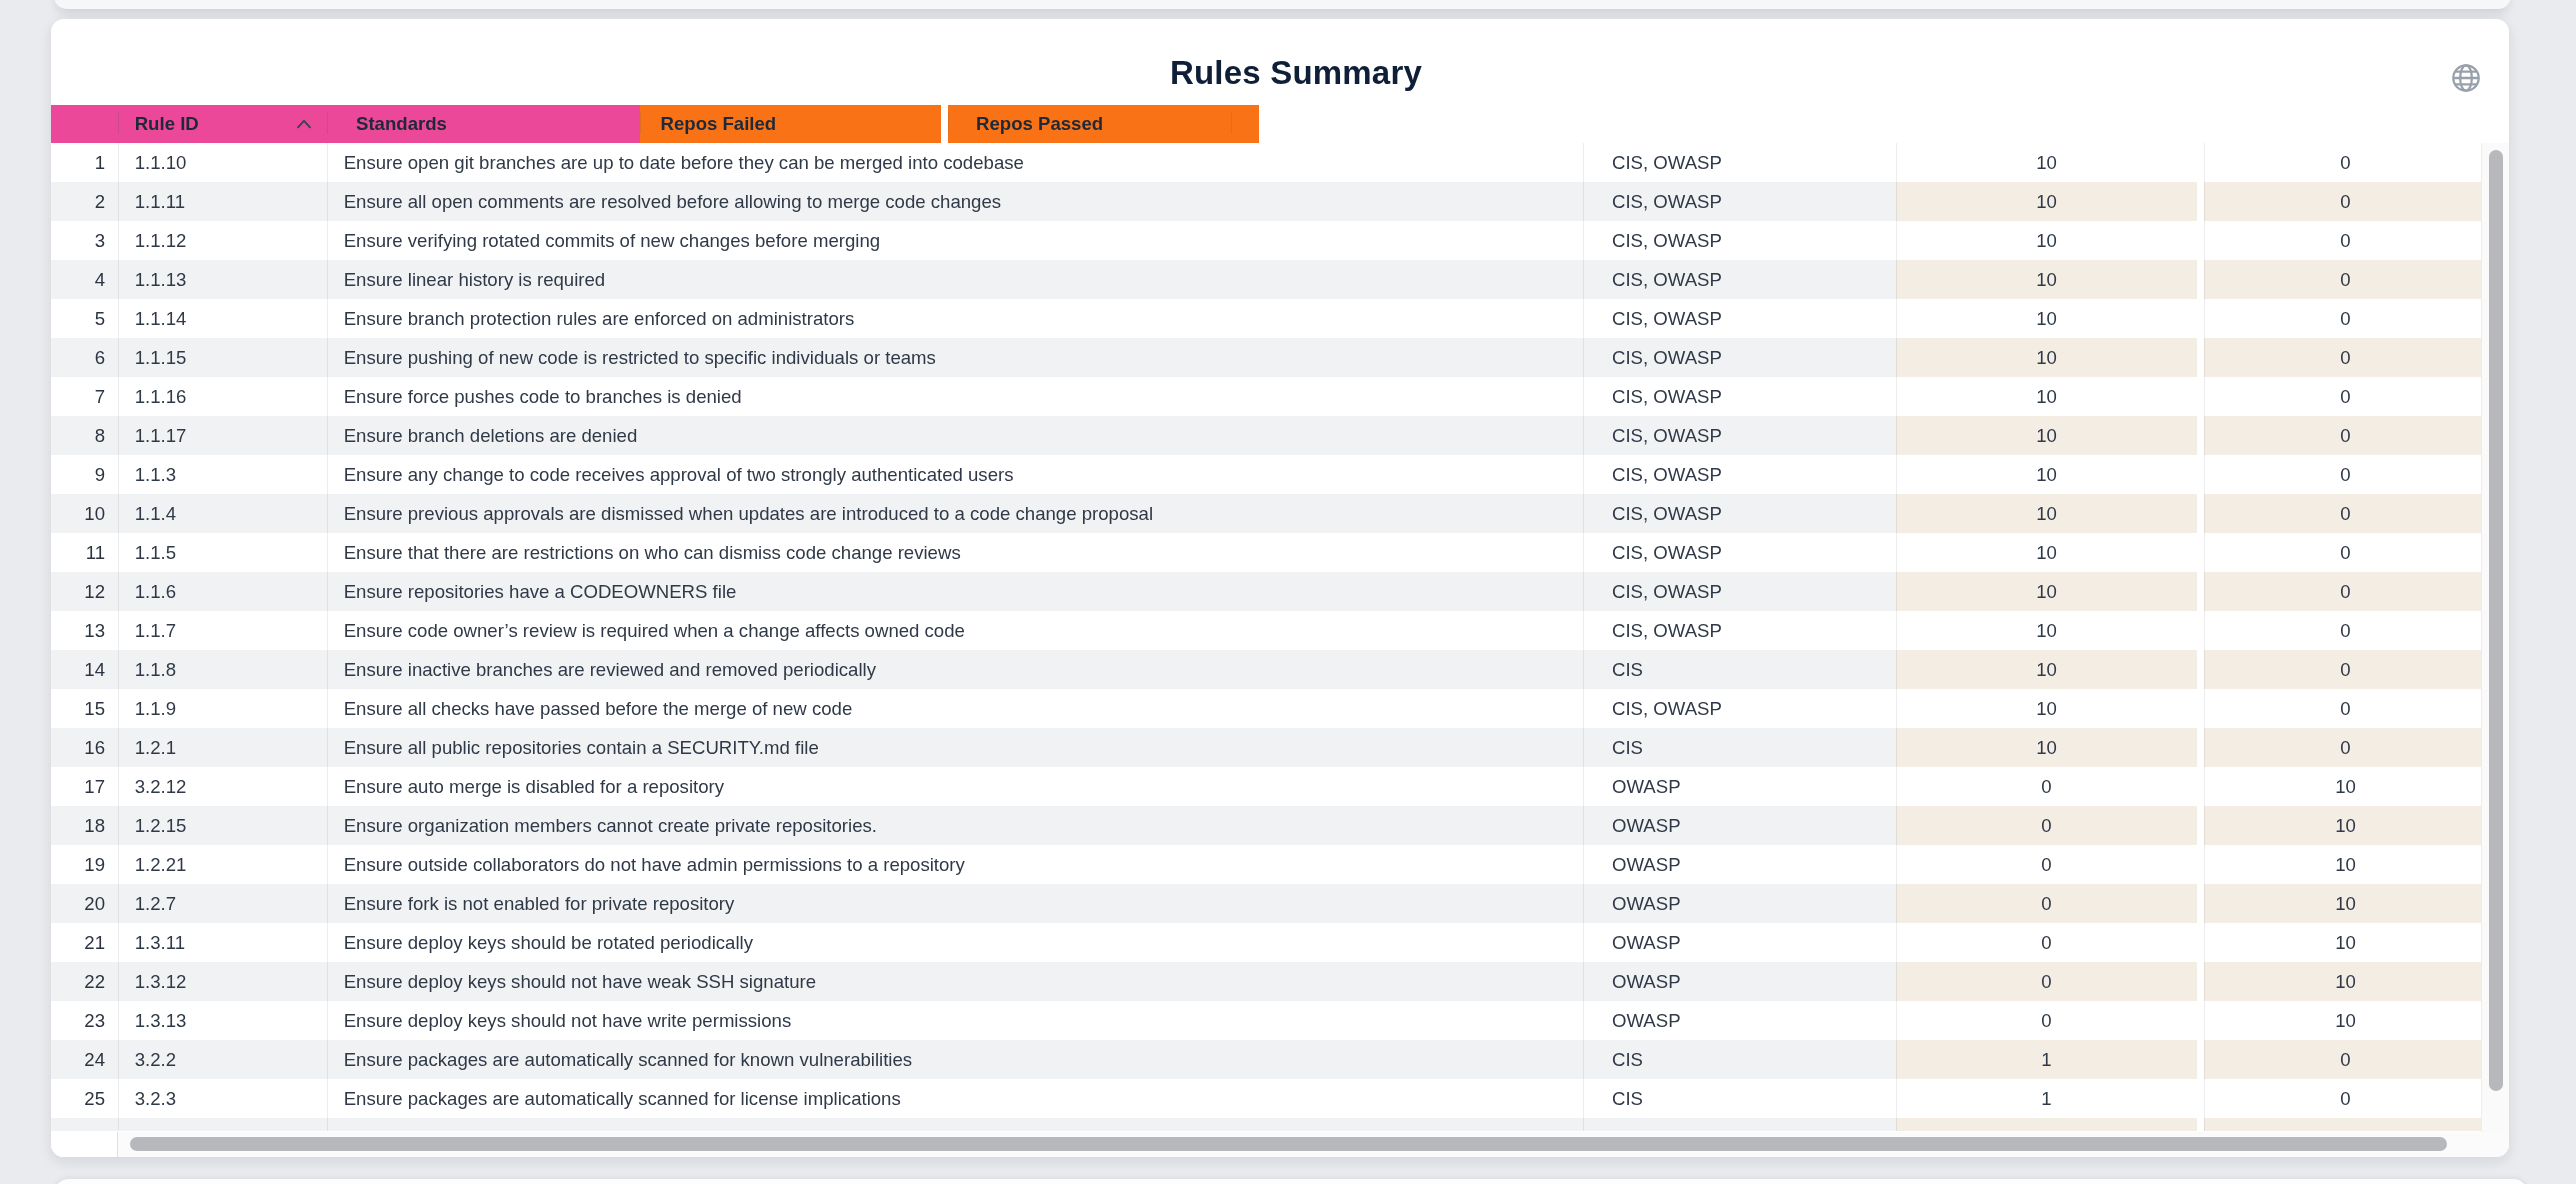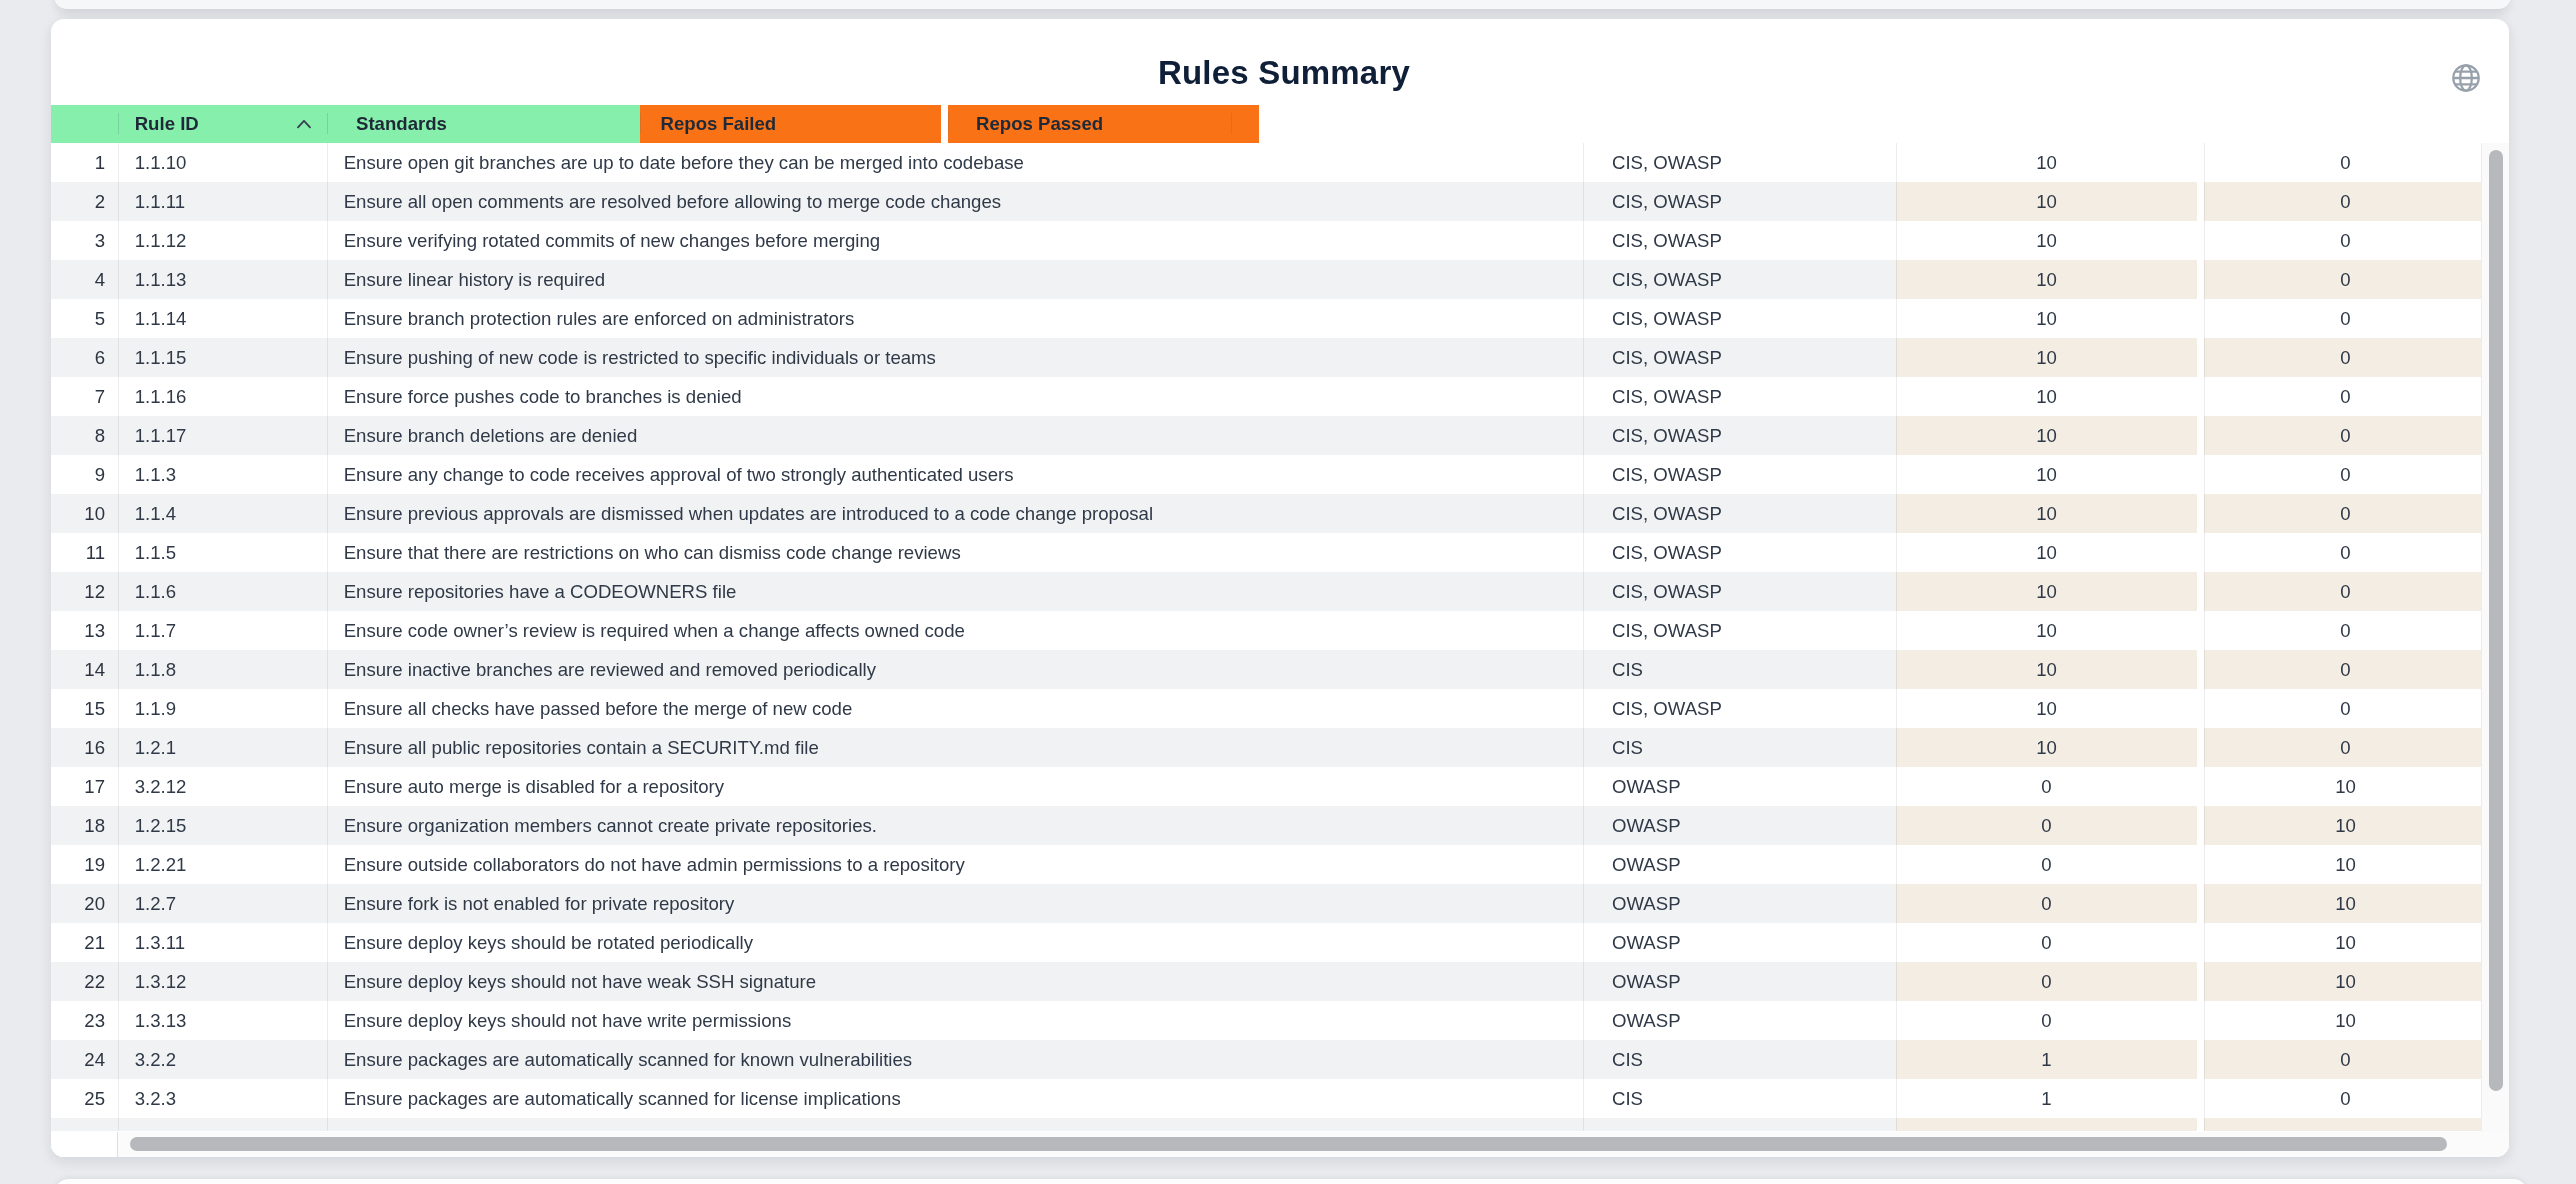--- a/index.html
+++ b/index.html
@@ -8,28 +8,28 @@
     background:#e9ebee;
     font-family:"Liberation Sans", sans-serif;
     color:#2f3947;
   }
   .prev-card{position:absolute;left:54px;top:-30px;width:2457px;height:39px;
     background:#f6f7f9;border-radius:13px;box-shadow:0 8.4px 11px -3.7px rgba(25,32,45,.13);}
   .next-card{position:absolute;left:54px;top:1179px;width:2474px;height:37px;
     background:#fdfdfe;border-radius:15px;box-shadow:0 -1.9px 5.6px rgba(25,32,45,.06);}
   .card{position:absolute;left:51px;top:18.6px;width:2458px;height:1138px;
     background:#ffffff;border-radius:13px;box-shadow:0 4.6px 13px rgba(30,40,60,.10);overflow:hidden;}
-  .card-title{position:absolute;left:4px;top:35px;width:100%;text-align:center;
+  .card-title{position:absolute;left:16px;top:35px;width:100%;text-align:center;
     font-size:33px;font-weight:600;letter-spacing:0.2px;color:#101f38;}
   .globe-btn{position:absolute;top:41px;left:2396px;width:37px;height:37px;border:none;background:transparent;
     display:flex;align-items:center;justify-content:center;cursor:pointer;padding:0;}
   .grid{position:absolute;left:0;top:86px;width:2458px;height:1053px;font-size:18.6px;}
   .hdr{display:flex;height:38px;font-weight:700;color:#1f2937;font-size:18.6px;}
   .hdr .cell{display:flex;align-items:center;position:relative;}
-  .hdr .blue{background:#86efac;}
+  .hdr .blue{background:#ec4899;}
   .hdr .tan{background:#f97316;}
   .hdr .cell:not(:first-child)::before{content:"";position:absolute;left:0;top:8.4px;bottom:8.4px;width:0.9px;background:rgba(60,75,95,.18);}
   .hdr .tan::before{background:rgba(120,100,70,.22)!important;}
   .cell{box-sizing:border-box;flex:none;}
   .c-num{width:67px;}
   .c-id{width:209px;padding-left:16.7px;}
   .c-name{width:1256px;padding-left:16.7px;}
   .c-std{width:313px;padding-left:29px;}
   .c-fail{width:301px;}
   .c-pass{width:283px;margin-left:7px;}

